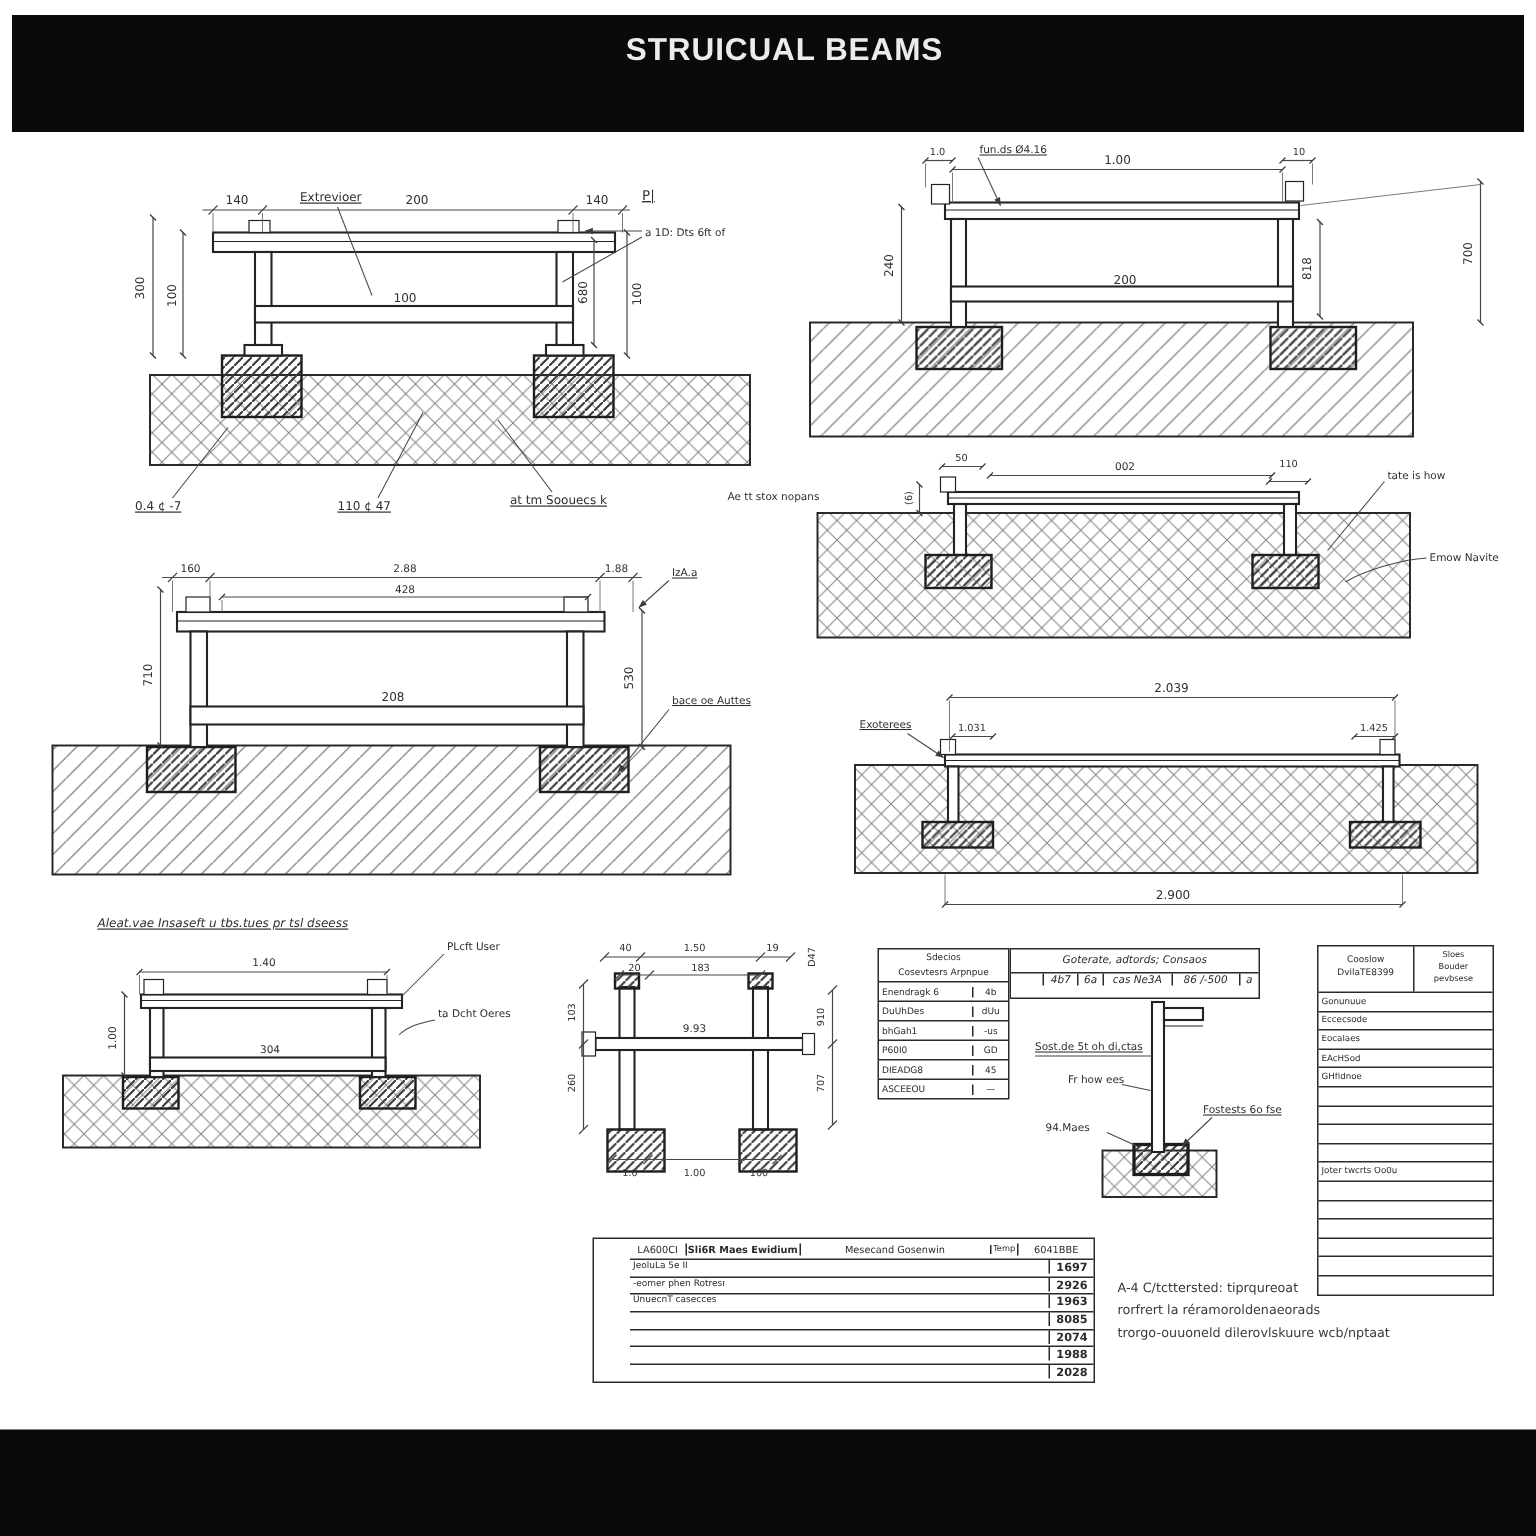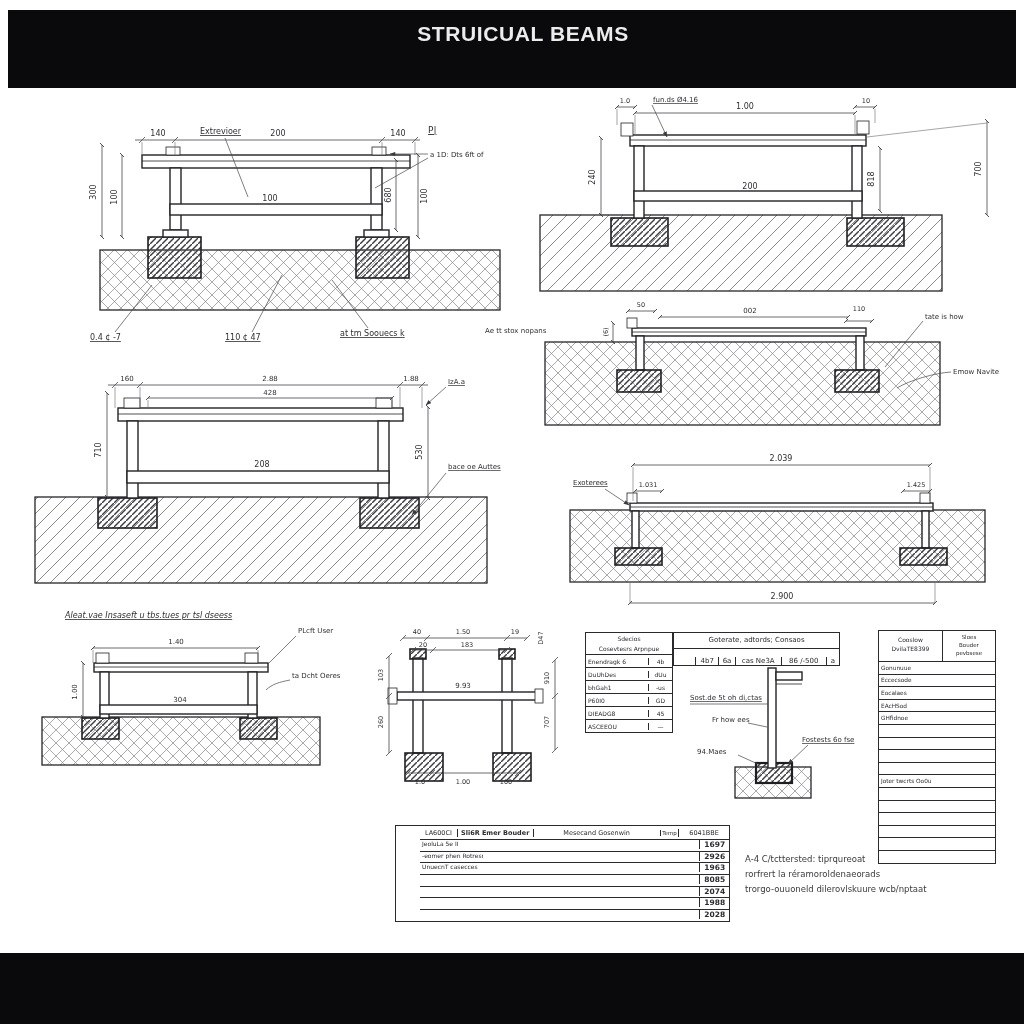--- a/index.html
+++ b/index.html
@@ -29,21 +29,21 @@
   .tbl *{box-sizing:border-box;}
   .row{display:flex;border-top:1px solid #2a2a2e;}
   .cell{overflow:hidden;white-space:nowrap;}
   .bl{border-left:1px solid #2a2a2e;}
   .cen{text-align:center;}
   .spec{font-size:6px;}
   .spec .hd{height:21px;text-align:center;line-height:10px;padding-top:1px;}
   .spec .row{height:13px;align-items:center;}
   .strip{font-size:7px;}
   .strip .hd{height:15px;text-align:center;line-height:15px;}
-  .strip .row{height:17px;align-items:flex-end;}
+  .strip .row{height:17px;align-items:flex-start;}
   .rt{font-size:6px;}
   .rt .hd{display:flex;height:30px;}
   .rt .row{height:12.6px;align-items:center;font-size:5.8px;}
   .bt{font-size:6.5px;padding-left:24px;}
   .bt .hd{display:flex;height:13px;align-items:center;}
   .bt .row{height:11.7px;align-items:flex-start;font-size:6px;gap:31px;}
   .bt .val{font-size:7.5px;font-weight:bold;text-align:center;}
   .notes{font-size:8.5px;line-height:15px;color:#3a3a3e;font-family:"DejaVu Sans",sans-serif;}
 </style>
 </head>
@@ -329,21 +329,21 @@
         <div class="cell bl" style="width:12px"></div>
         <div class="cell bl cen" style="width:24px">45</div>
       </div>
     <div class="row">
         <div class="cell" style="width:50px;padding-left:2px">ASCEEOU</div>
         <div class="cell bl" style="width:12px"></div>
         <div class="cell bl cen" style="width:24px">—</div>
       </div>
   </div>
 
-  <div class="abs tbl strip" style="left:673px;top:632px;width:167px;">
+  <div class="abs tbl strip" style="left:673px;top:632px;width:167px;font-style:italic;">
     <div class="hd">Goterate, adtords; Consaos</div>
     <div class="row">
       <div class="cell cen" style="width:26px"></div>
       <div class="cell bl cen" style="width:28px">4b7</div>
       <div class="cell bl cen" style="width:20px">6a</div>
       <div class="cell bl cen" style="width:56px">cas Ne3A</div>
       <div class="cell bl cen" style="width:55px">86 /-500</div>
       <div class="cell bl cen" style="width:16px">a</div>
     </div>
   </div>
@@ -438,21 +438,21 @@
     <div class="row">
         <div class="cell" style="width:64px;padding-left:2px"></div>
         <div class="cell bl" style="width:30px"></div>
         <div class="cell bl" style="width:24px"></div>
       </div>
   </div>
 
   <div class="abs tbl bt" style="left:395px;top:825px;width:335px;">
     <div class="hd">
       <div class="cell cen" style="width:40px">LA600CI</div>
-      <div class="cell bl cen" style="width:82px;font-weight:bold">Sli6R Emer Bouder</div>
+      <div class="cell bl cen" style="width:82px;font-weight:bold">Sli6R Maes Ewidium</div>
       <div class="cell bl cen" style="width:138px">Mesecand Gosenwin</div>
       <div class="cell bl cen" style="width:20px;font-size:5.5px">Temp</div>
       <div class="cell bl cen" style="width:55px">6041BBE</div>
     </div>
     <div class="row">
         <div class="cell" style="width:138px;padding-left:2px">JeoluLa 5e II</div>
         <div class="cell bl" style="width:37px"></div>
         <div class="cell bl" style="width:37px"></div>
         <div class="cell bl" style="width:38px"></div>
         <div class="cell bl" style="width:20px"></div>

